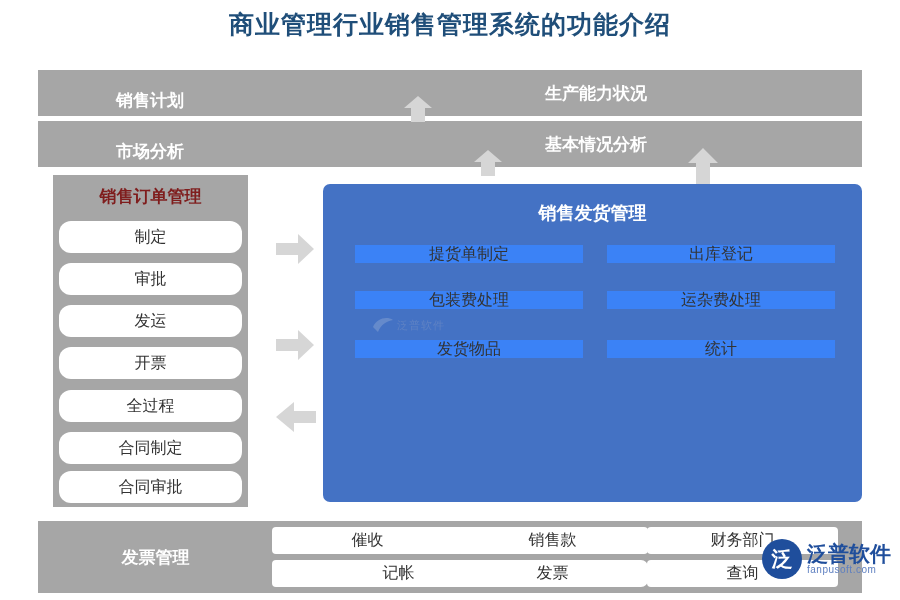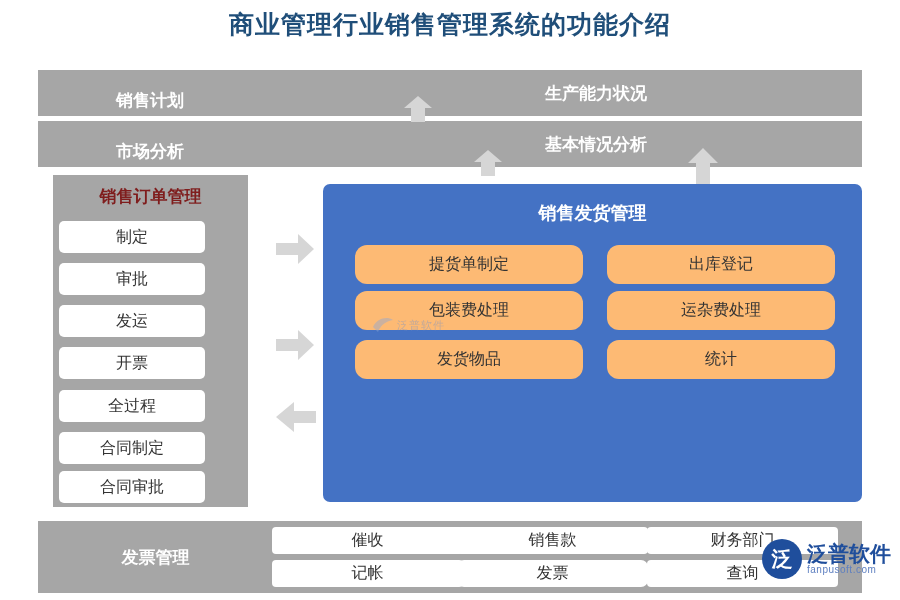--- a/index.html
+++ b/index.html
@@ -89,24 +89,24 @@
     color: #7f1d1d;
     font-weight: bold;
     font-size: 17px;
     display: flex;
     align-items: center;
     justify-content: center;
   }
   .left-item {
     position: absolute;
     left: 59px;
-    width: 146px;
+    width: 183px;
     height: 32px;
     background: #ffffff;
-    border-radius: 5px;
+    border-radius: 12px;
     color: #333333;
     font-size: 16px;
     display: flex;
     align-items: center;
     justify-content: center;
   }
 
   
   #blue-panel {
     position: absolute;
@@ -126,23 +126,23 @@
     color: #ffffff;
     font-weight: bold;
     font-size: 18px;
     display: flex;
     align-items: center;
     justify-content: center;
   }
   .blue-item {
     position: absolute;
     width: 228px;
-    height: 39px;
-    background: #fdba74;
-    border-radius: 12px;
+    height: 18px;
+    background: #3b82f6;
+    border-radius: 0;
     color: #333333;
     font-size: 16px;
     display: flex;
     align-items: center;
     justify-content: center;
   }
 
   
   #bottom-bar {
     position: absolute;
@@ -300,21 +300,21 @@
   </svg>
   <span class="wm-text">泛普软件</span>
 </div>
 
 <div id="bottom-bar"></div>
 <div id="bottom-label">发票管理</div>
 
 <div class="bottom-item" style="left:272px; top:527px;">催收</div>
 <div class="bottom-item" style="left:457px; top:527px;">销售款</div>
 <div class="bottom-item" style="left:647px; top:527px;">财务部门</div>
-<div class="bottom-item" style="left:272px; top:560px;">记帐</div>
+<div class="bottom-item" style="left:272px; top:560px;padding-left:31px;">记帐</div>
 <div class="bottom-item" style="left:457px; top:560px;border-radius:7px;">发票</div>
 <div class="bottom-item" style="left:647px; top:560px;">查询</div>
 
 <div id="logo-wrap">
   <div id="logo-circle">泛</div>
   <div id="logo-text-wrap">
     <span id="logo-main">泛普软件</span>
     <span id="logo-sub">fanpusoft.com</span>
   </div>
 </div>

